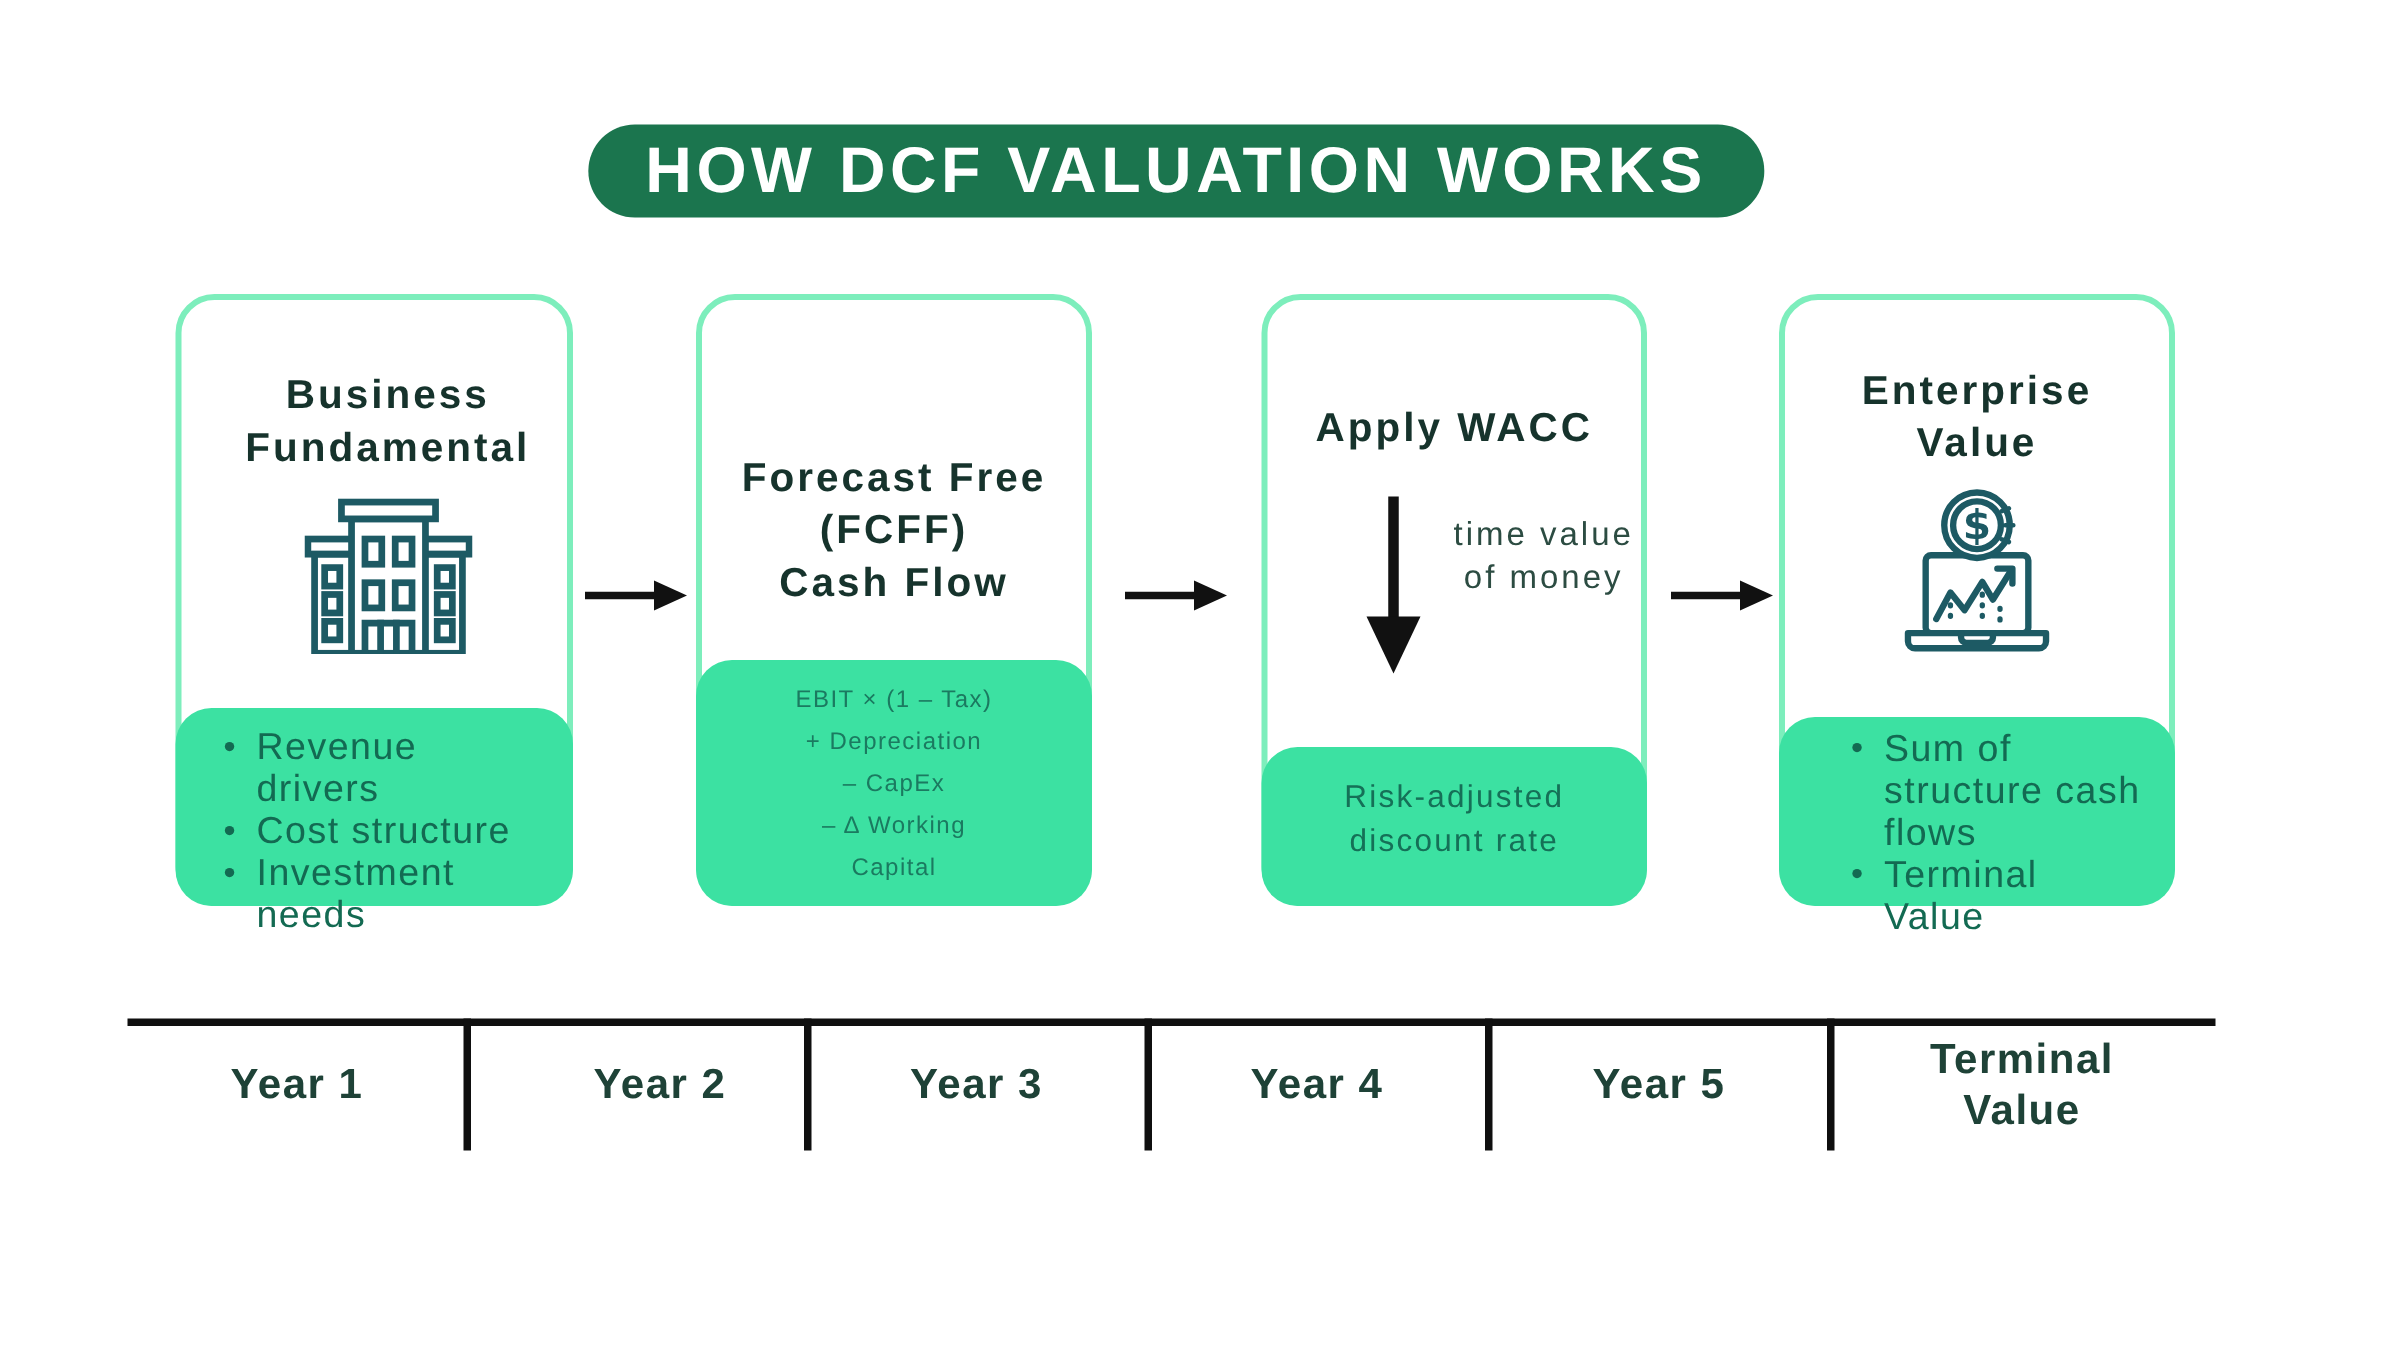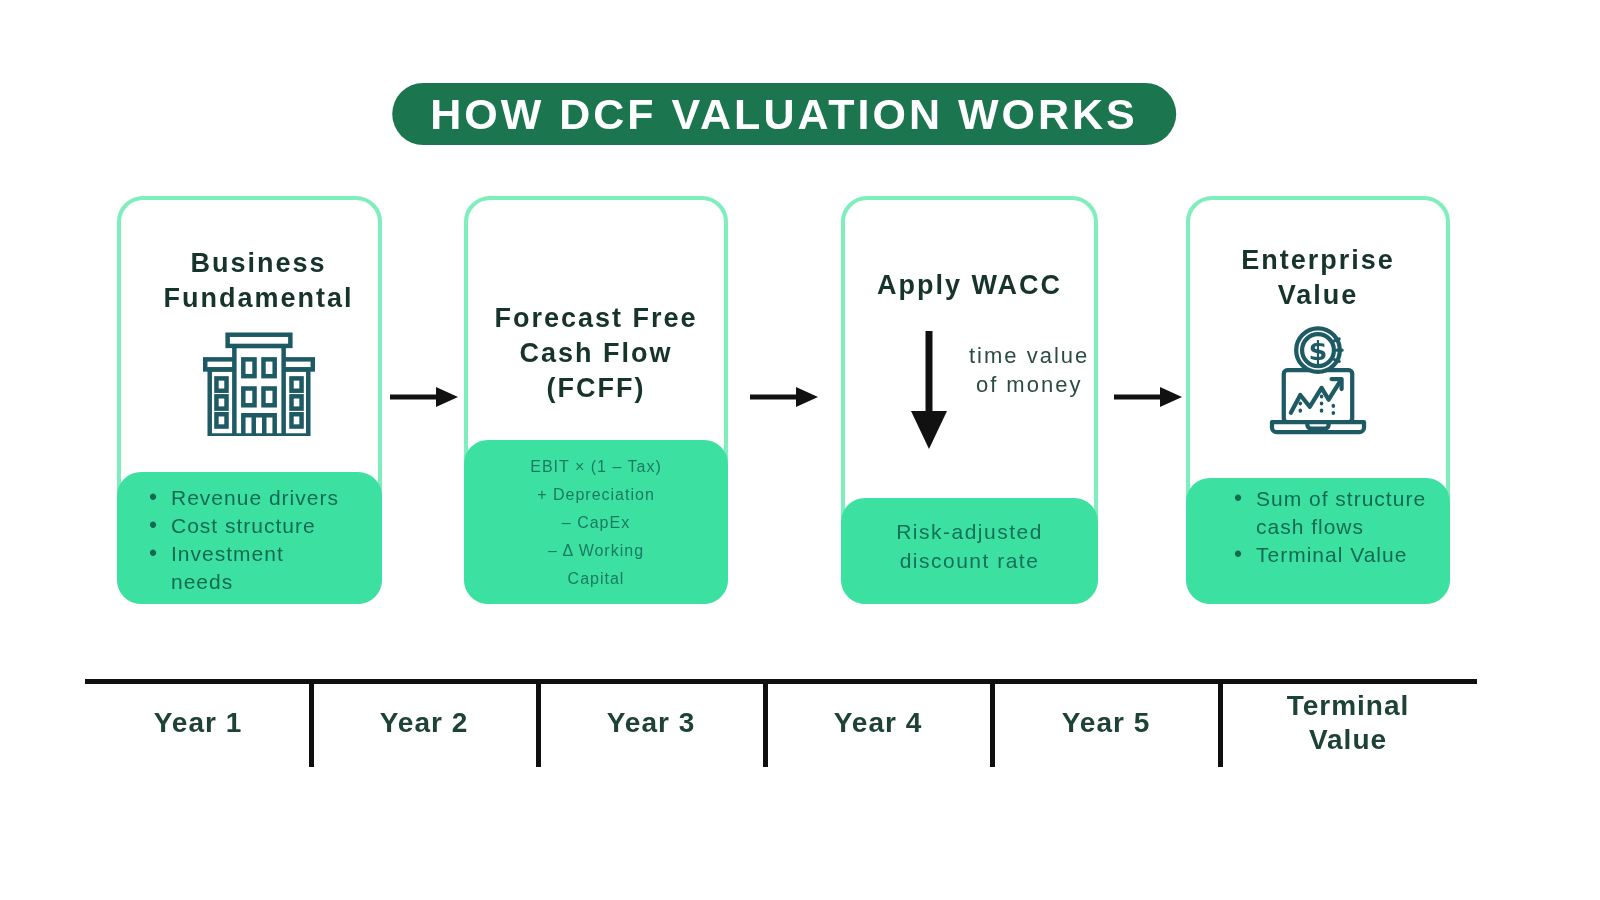--- a/index.html
+++ b/index.html
@@ -42,21 +42,21 @@
   
   .panel {
     position:absolute; left:-4px; right:-4px; bottom:-4px;
     background:#3ce1a2; border-radius:24px; box-sizing:border-box; color:#136a52;
   }
   .card1 .panel { height:132px; padding:12px 0 0 30px; }
   .card2 .panel { height:164px; padding-top:13px; text-align:center; }
   .card3 .panel { height:106px; padding-top:19px; text-align:center; }
   .card4 .panel { height:126px; padding:7px 0 0 46px; }
 
-  .panel-list { list-style:none; font-size:21px; line-height:28px; letter-spacing:1px; }
+  .panel-list { list-style:none; font-size:25px; line-height:28px; letter-spacing:1px; }
   .panel-list li { position:relative; padding-left:24px; box-sizing:border-box; }
   .panel-list li::before { content:"\2022"; position:absolute; left:2px; top:-1px; font-size:23px; }
   .card1 .panel-list li { max-width:204px; }
   .card4 .panel-list li { max-width:200px; }
 
   .formula-line { font-size:16px; line-height:28px; letter-spacing:1px; color:#1b7a60; }
   .panel-line   { font-size:21px; line-height:29px; letter-spacing:1.5px; color:#157057; }
 
   
   .wacc-row { display:flex; align-items:flex-start; margin-top:26px; padding-left:62px; gap:18px; }
@@ -123,22 +123,22 @@
   <div class="conn conn1">
     <svg width="70" height="26" viewBox="0 0 70 26">
       <line x1="2" y1="13" x2="50" y2="13" stroke="#111" stroke-width="5"></line>
       <polygon points="48,3 70,13 48,23" fill="#111"></polygon>
     </svg>
   </div>
 
   <div class="card card2">
     <div class="card-heading">
       <span>Forecast Free</span>
+      <span>(FCFF)</span>
       <span>Cash Flow</span>
-      <span>(FCFF)</span>
     </div>
     <div class="panel">
       <div class="formula-line">EBIT × (1 – Tax)</div>
       <div class="formula-line">+ Depreciation</div>
       <div class="formula-line">– CapEx</div>
       <div class="formula-line">– Δ Working</div>
       <div class="formula-line">Capital</div>
     </div>
   </div>
 
@@ -208,20 +208,20 @@
   </div>
 
   <div>
     <div class="tl-axis"></div>
     <div class="tl-tick" style="left:309px;"></div>
     <div class="tl-tick" style="left:536px;"></div>
     <div class="tl-tick" style="left:763px;"></div>
     <div class="tl-tick" style="left:990px;"></div>
     <div class="tl-tick" style="left:1218px;"></div>
     <div class="tl-label" style="left:108px;">Year 1</div>
-    <div class="tl-label" style="left:334px;text-align:center;">Year 2</div>
+    <div class="tl-label" style="left:350px;text-align:center;">Year 2</div>
     <div class="tl-label" style="left:561px;">Year 3</div>
     <div class="tl-label" style="left:788px;">Year 4</div>
     <div class="tl-label" style="left:1016px;">Year 5</div>
     <div class="tl-label" style="left:1258px;">Terminal Value</div>
   </div>
 
 </div>
 
 </body></html>

